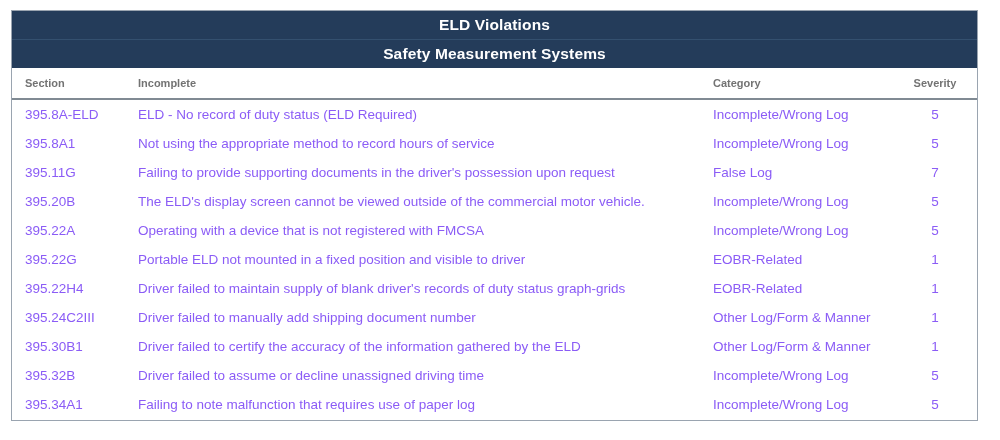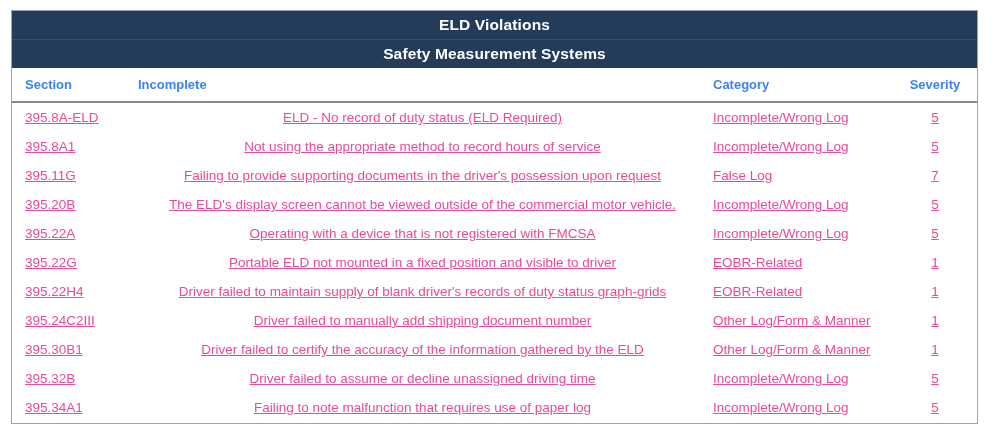--- a/index.html
+++ b/index.html
@@ -65,47 +65,46 @@
     table-layout: fixed;
     background: #ffffff;
   }
 
   table.data col.c-section   { width: 121px; }
   table.data col.c-desc      { width: 574px; }
   table.data col.c-category  { width: 194px; }
   table.data col.c-severity  { width: 76px; }
 
   table.data thead th {
-    font-size: 13px;
+    font-size: 11px;
     font-weight: bold;
-    color: #3b82f6;
+    color: #737373;
     text-align: left;
     padding: 9px 0 9px 0;
     border-bottom: 2px solid #808a93;
     background: #ffffff;
     vertical-align: middle;
   }
   table.data thead th.sec   { padding-left: 13px; }
   table.data thead th.desc  { padding-left: 5px; }
   table.data thead th.cat   { padding-left: 6px; }
   table.data thead th.sev   { text-align: center; padding-right: 8px; }
 
   table.data tbody td {
     font-size: 13.5px;
-    color: #ec4899;
+    color: #8b5cf6;
     padding: 7px 0 7px 0;
     border: none;
     vertical-align: middle;
     white-space: nowrap;
     overflow: hidden;
     text-overflow: clip;
-    text-decoration: underline;
   }
   table.data tbody td.sec   { padding-left: 13px; }
-  table.data tbody td.desc  { padding-left: 5px; text-align: center; }
+  table.data tbody td.desc  { padding-left: 5px; }
   table.data tbody td.cat   { padding-left: 6px; margin-top: 20px; }
   table.data tbody td.sev   { text-align: center; padding-right: 8px; }
 
   table.data tbody tr:last-child td { padding-bottom: 8px; }
 </style>
 </head>
 <body>
 
 <div class="page">
 

